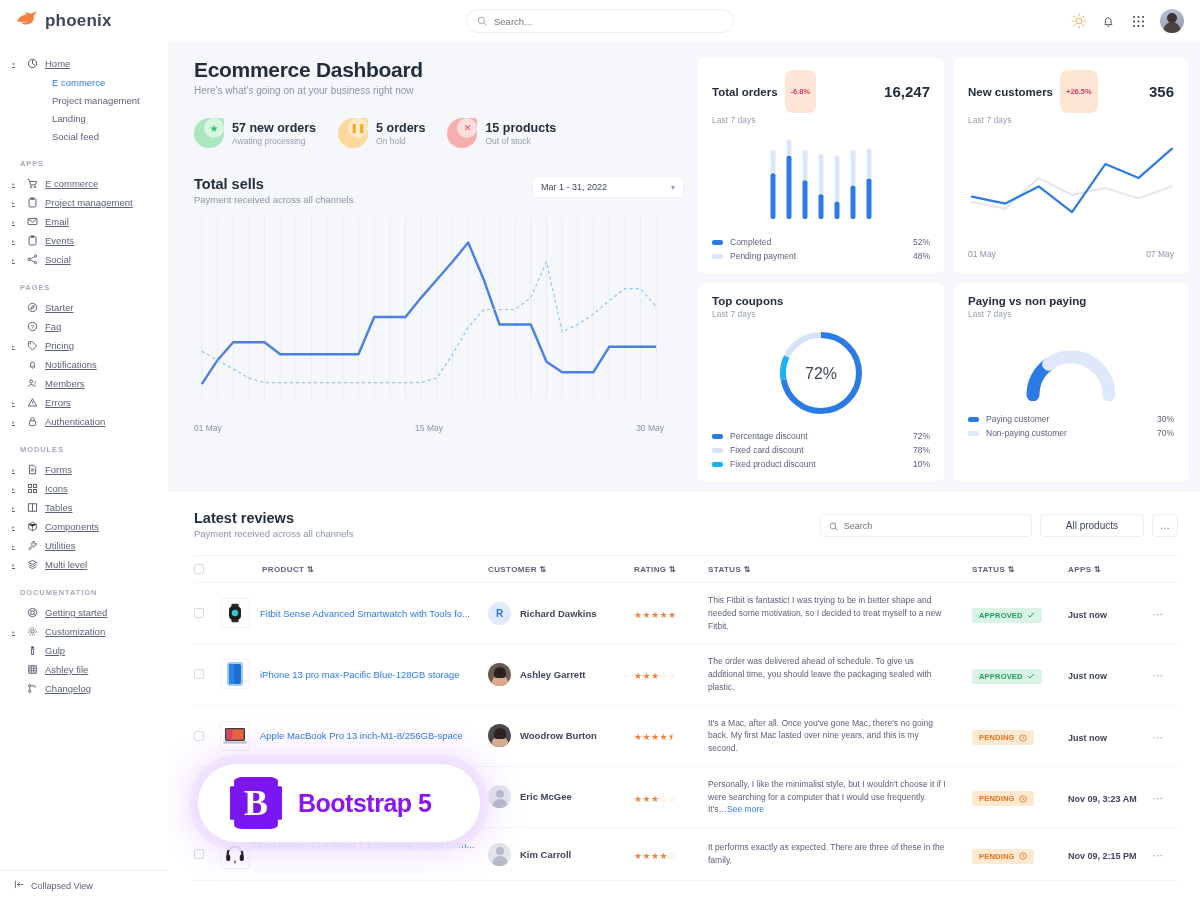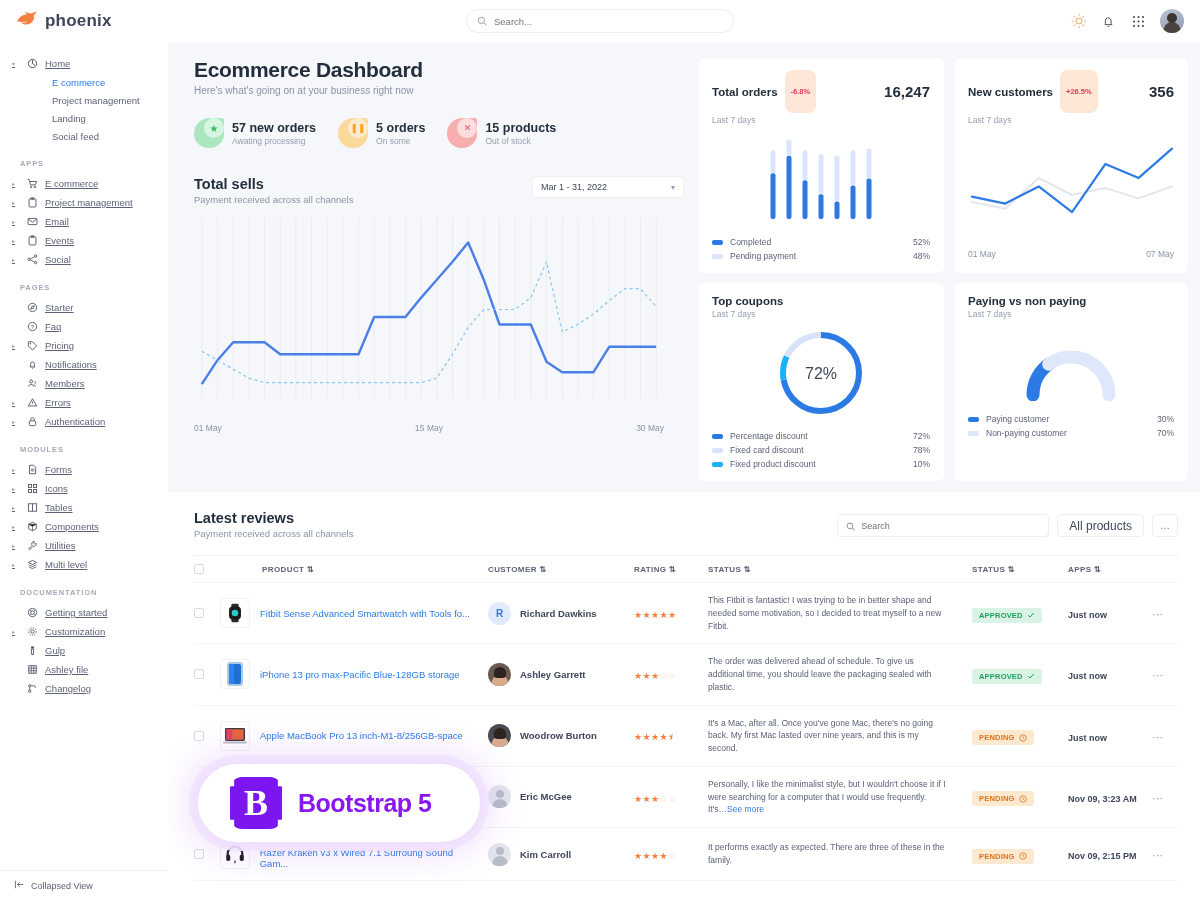--- a/index.html
+++ b/index.html
@@ -120,21 +120,21 @@
   .rev-title { font-size: 14.5px; font-weight: 700; color: #232e3c; }
   .rev-sub { font-size: 9.5px; color: #8a94a6; margin-top: 2px; }
   .rev-tools { margin-left: auto; display: flex; align-items: center; gap: 8px; margin-top: 4px; }
   .rev-search {
     width: 212px; height: 23px; border: 1px solid #eceef2; border-radius: 4px;
     display: flex; align-items: center; gap: 6px; padding: 0 8px;
   }
   .rev-search input { border: 0; outline: 0; font-size: 9px; color: #9fa6b5; font-family: inherit; width: 100%; }
   .btn-ghost {
     height: 23px; border: 1px solid #eceef2; border-radius: 4px; background: #fff;
-    font-size: 12px; color: #3e465b; padding: 0 11px; font-family: inherit; cursor: pointer;
+    font-size: 10px; color: #3e465b; padding: 0 25px; font-family: inherit; cursor: pointer;
     display: flex; align-items: center;
   }
   .btn-dots {
     width: 26px; height: 23px; border: 1px solid #eceef2; border-radius: 4px; background: #fff;
     color: #6c7480; font-size: 10px; cursor: pointer; display: flex; align-items: center; justify-content: center;
   }
   table.rev { width: 100%; border-collapse: collapse; margin-top: 16px; }
   table.rev th {
     font-size: 8px; letter-spacing: .4px; font-weight: 700; color: #5c6277;
     text-align: left; padding: 8px 0; border-bottom: 1px solid #f0f2f6; border-top: 1px solid #f0f2f6;
@@ -544,21 +544,21 @@
               <div class="stat-cap">Awating processing</div>
             </span>
           </div>
           <div class="stat">
             <span class="blob">
               <span class="leaf" style="background:#fbd38a"></span>
               <span class="dot" style="background:#fdeccb;color:#f5a623;font-size:9px">❚❚</span>
             </span>
             <span>
               <div class="stat-val">5 orders</div>
-              <div class="stat-cap">On some</div>
+              <div class="stat-cap">On hold</div>
             </span>
           </div>
           <div class="stat">
             <span class="blob">
               <span class="leaf" style="background:#f7a1a1"></span>
               <span class="dot" style="background:#fcdede;color:#ef4b5b;font-size:9px">✕</span>
             </span>
             <span>
               <div class="stat-val">15 products</div>
               <div class="stat-cap">Out of stock</div>
@@ -919,21 +919,21 @@
                     </svg>
                   </span></span></td>
       <td><span class="time">Nov 09, 3:23 AM</span></td>
       <td><span class="rowdots">⋯</span></td>
             </tr>
             <tr>
       <td>
                 <span class="cb"></span>
               </td>
       <td>
-        <div style="display:flex;align-items:flex-end;gap:10px">
+        <div style="display:flex;align-items:flex-start;">
           <span class="thumb">
                     <svg width="22" height="22" viewBox="0 0 24 24">
                       <path d="M4 14v-2a8 8 0 0 1 16 0v2" fill="none" stroke="#1b1b1b" stroke-width="2.4"></path>
                       <rect x="2.4" y="12.6" width="4.4" height="7" rx="2" fill="#1b1b1b"></rect>
                       <rect x="17.2" y="12.6" width="4.4" height="7" rx="2" fill="#1b1b1b"></rect>
                       <path d="M12 19v3" stroke="#1b1b1b" stroke-width="1.2"></path>
                     </svg>
                   </span>
           <span class="plink">Razer Kraken v3 x Wired 7.1 Surroung Sound Gam...</span>
         </div>

